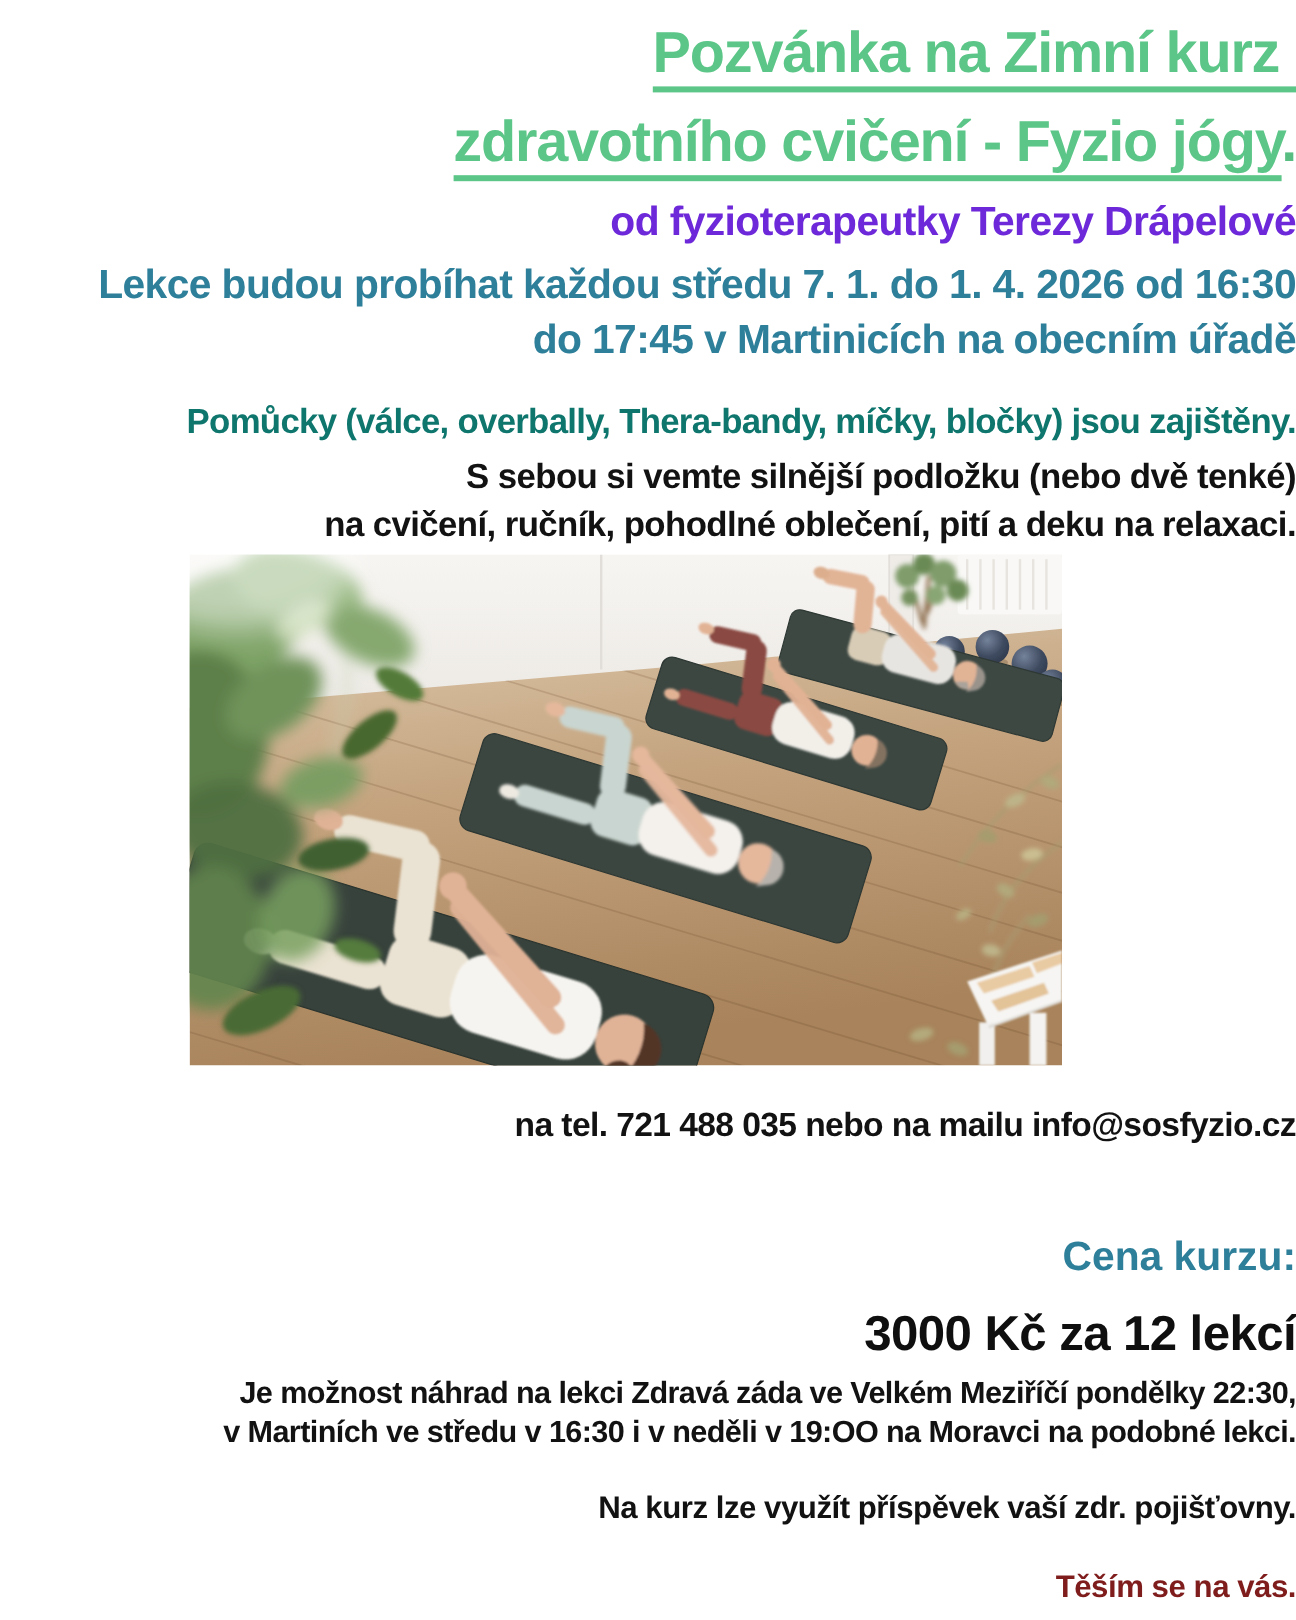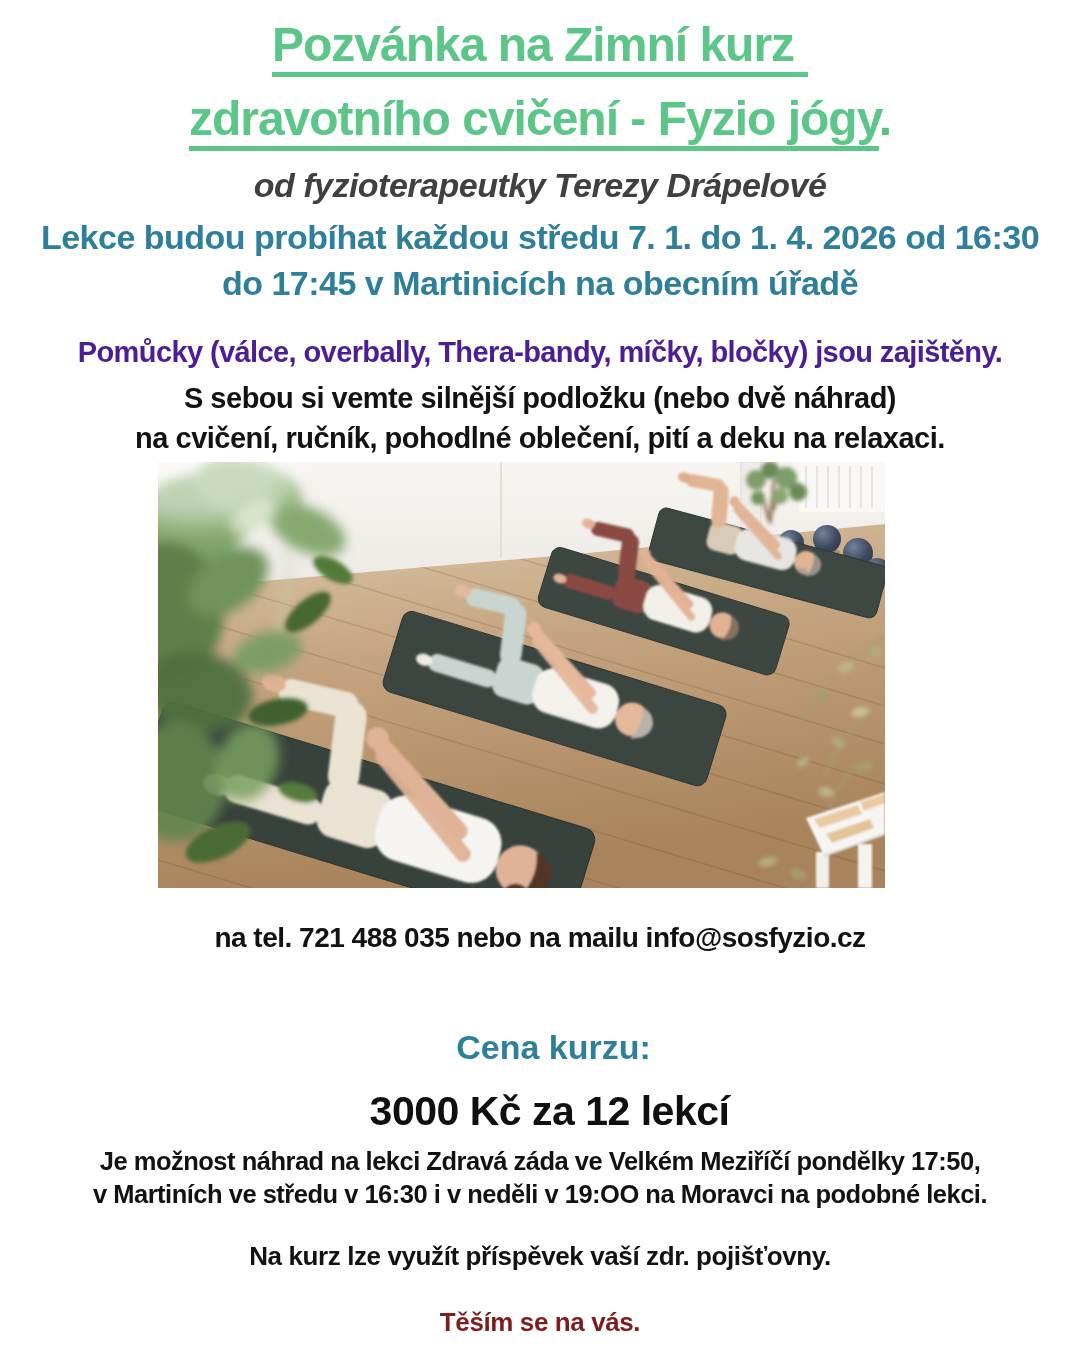--- a/index.html
+++ b/index.html
@@ -1,27 +1,27 @@
 <!DOCTYPE html>
 <html><head>
 <meta charset="utf-8">
 <style>
   html,body{margin:0;padding:0;background:#ffffff;}
   .page{
     position:relative;width:1080px;height:1350px;background:#ffffff;overflow:hidden;
     font-family:"Liberation Sans","DejaVu Sans",sans-serif;font-weight:700;color:#101010;
   }
-  .block{position:absolute;left:0;right:0;text-align:center;}
+  .block{position:absolute;left:0;right:0;text-align:right;}
   .title{top:8px;font-size:48px;line-height:74px;letter-spacing:-1px;color:#5bc687;}
   .title .u{border-bottom:5px solid #5bc687;padding-bottom:1px;}
   .title .u1{padding-right:14px;}
   .title .dot{color:#57bd81;}
-  .subtitle{top:166px;font-size:34px;letter-spacing:-0.5px;color:#404040;font-style:italic;}
+  .subtitle{top:166px;font-size:34px;letter-spacing:-0.5px;color:#6d28d9;}
   .schedule{top:214px;font-size:34px;line-height:46px;letter-spacing:-0.5px;color:#2e7f9a;}
-  .equipment{top:336px;font-size:29px;letter-spacing:-0.6px;color:#4c1d95;}
+  .equipment{top:336px;font-size:29px;letter-spacing:-0.6px;color:#0f766e;}
   .bring{top:378px;font-size:29px;line-height:40px;letter-spacing:-0.5px;color:#121212;}
   .photo{position:absolute;top:462px;left:158px;width:727px;height:426px;}
   .capacity{top:918px;font-size:28px;line-height:39px;letter-spacing:-0.5px;color:#121212;}
   .price-heading{top:1028px;font-size:34px;color:#2e7f9a;padding-left:27px;}
   .price-amount{top:1088px;font-size:41px;letter-spacing:-0.5px;color:#0f0f0f;padding-left:19px;}
   .subs{top:1145px;font-size:25.5px;line-height:33px;letter-spacing:-0.5px;color:#121212;}
   .insurance{top:1241px;font-size:26px;letter-spacing:-0.4px;color:#121212;}
   .closing{top:1307px;font-size:26px;letter-spacing:-0.4px;color:#7f1d1d;}
 </style>
 </head>
@@ -37,21 +37,21 @@
   <div class="block subtitle">od fyzioterapeutky Terezy Drápelové</div>
 
   <div class="block schedule">
     <div>Lekce budou probíhat každou středu 7. 1. do 1. 4. 2026 od 16:30</div>
     <div>do 17:45 v Martinicích na obecním úřadě</div>
   </div>
 
   <div class="block equipment">Pomůcky (válce, overbally, Thera-bandy, míčky, bločky) jsou zajištěny.</div>
 
   <div class="block bring">
-    <div>S sebou si vemte silnější podložku (nebo dvě náhrad)</div>
+    <div>S sebou si vemte silnější podložku (nebo dvě tenké)</div>
     <div>na cvičení, ručník, pohodlné oblečení, pití a deku na relaxaci.</div>
   </div>
 
   <div class="photo">
     <svg width="727" height="426" viewBox="0 0 727 426" xmlns="http://www.w3.org/2000/svg">
       <defs>
         <linearGradient id="gWall" x1="0" y1="0" x2="0" y2="1">
           <stop offset="0" stop-color="#f7f5f2"></stop>
             <stop offset="1" stop-color="#ebe8e3"></stop>
         </linearGradient>
@@ -260,20 +260,20 @@
   </div>
 
   <div class="block capacity">
     <div>na tel. 721 488 035 nebo na mailu info@sosfyzio.cz</div>
   </div>
 
   <div class="block price-heading">Cena kurzu:</div>
   <div class="block price-amount">3000 Kč za 12 lekcí</div>
 
   <div class="block subs">
-    <div>Je možnost náhrad na lekci Zdravá záda ve Velkém Meziříčí pondělky 17:50,</div>
+    <div>Je možnost náhrad na lekci Zdravá záda ve Velkém Meziříčí pondělky 22:30,</div>
     <div>v Martiních ve středu v 16:30 i v neděli v 19:OO na Moravci na podobné lekci.</div>
   </div>
 
   <div class="block insurance">Na kurz lze využít příspěvek vaší zdr. pojišťovny.</div>
   <div class="block closing">Těším se na vás.</div>
 
 </div>
 
 </body></html>

